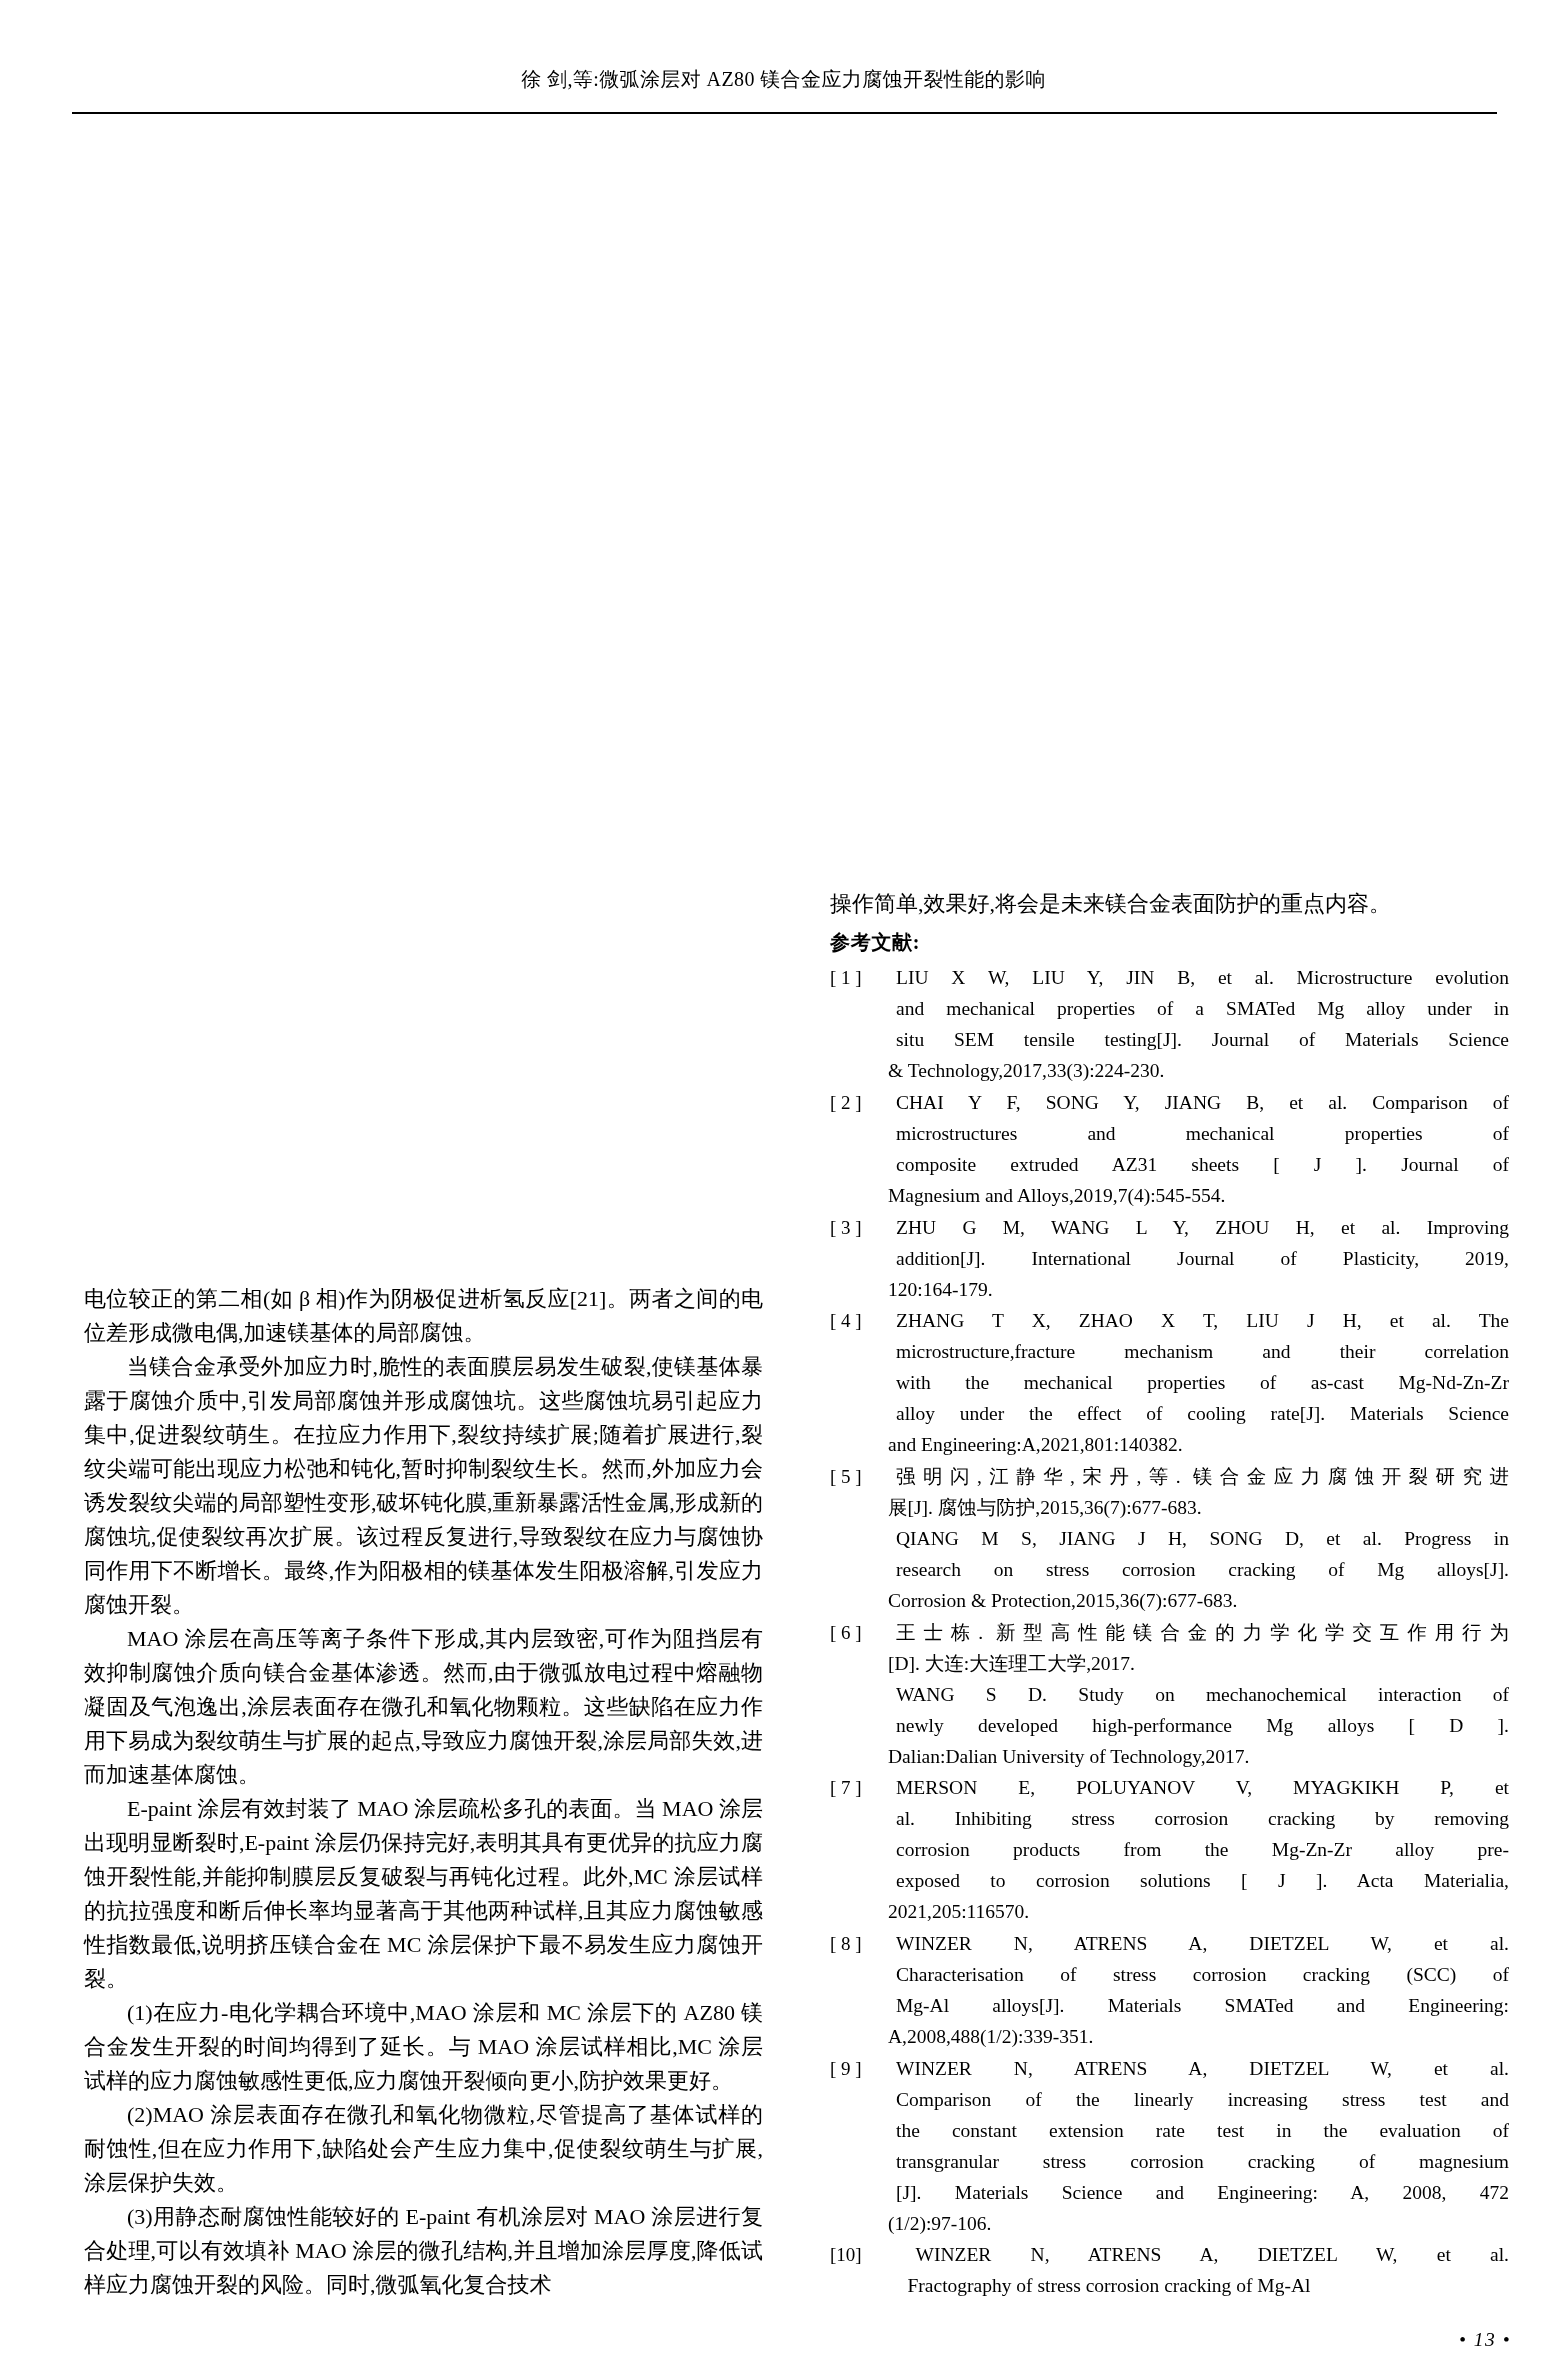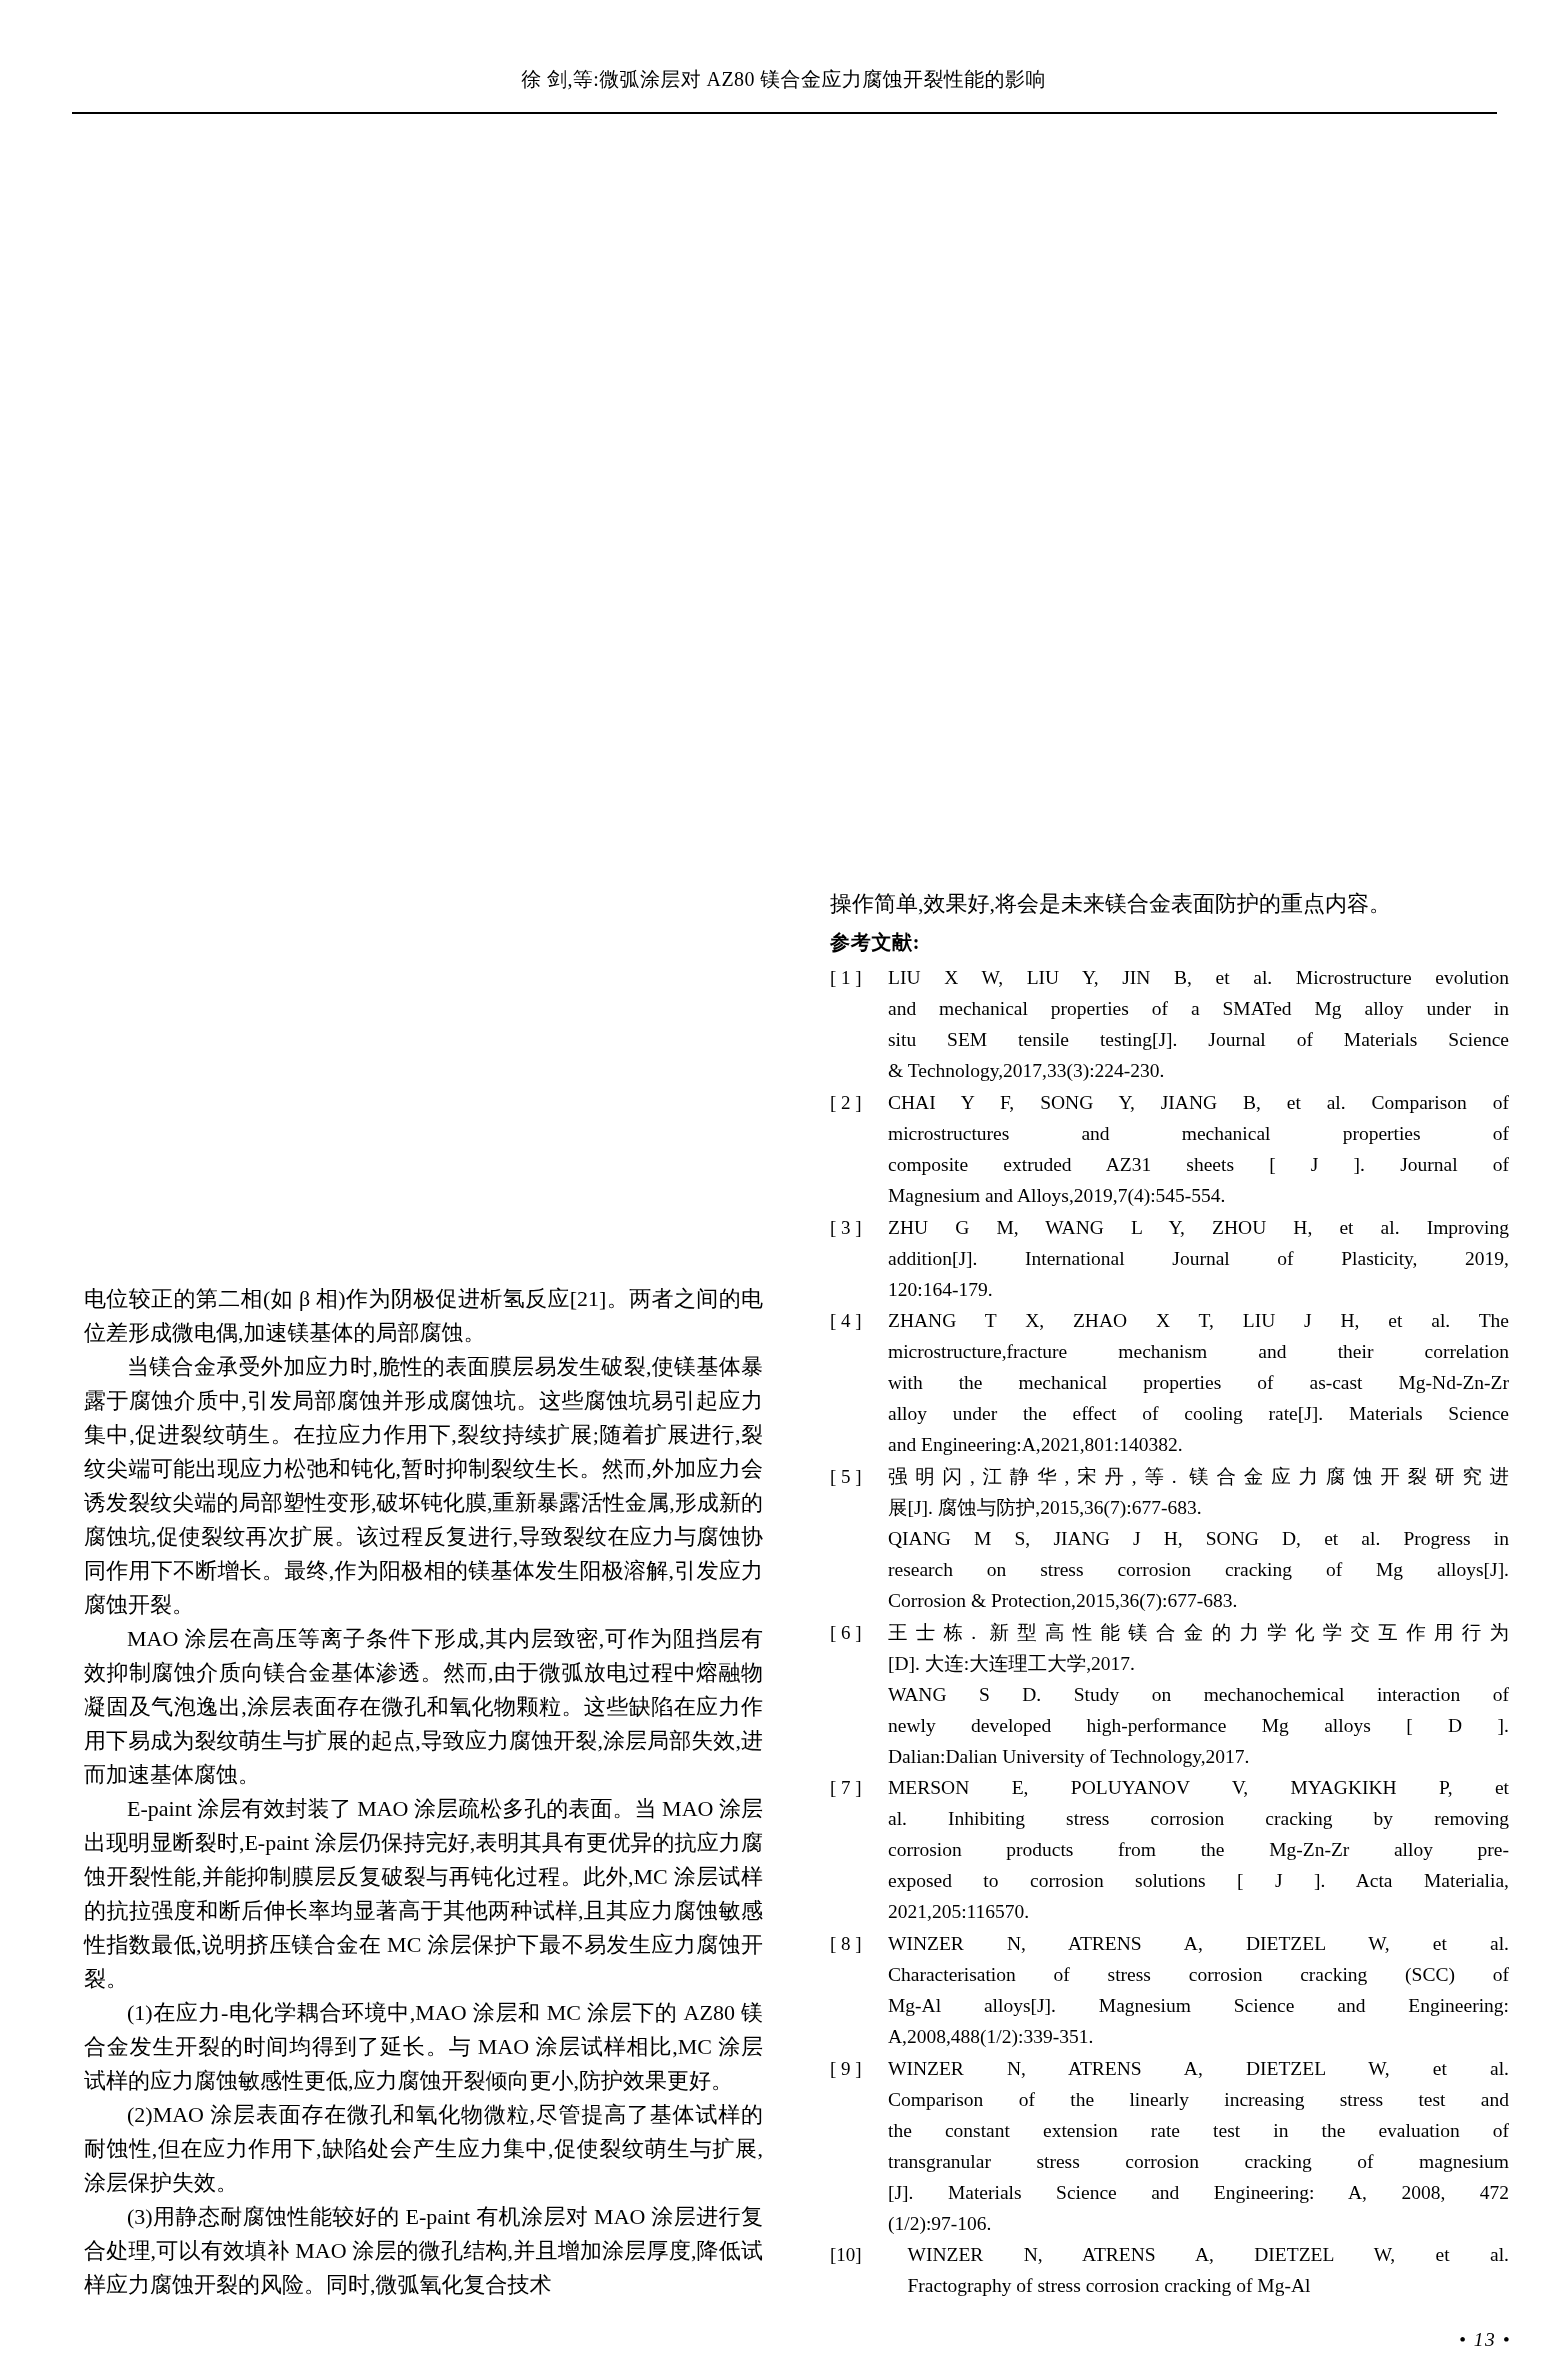--- a/index.html
+++ b/index.html
@@ -100,20 +100,21 @@
   }
   .ref .body {
     flex: 1 1 auto;
     text-align: justify;
     text-justify: inter-word;
   }
   .ref .body .jline {
     display: block;
     text-align: justify;
     text-align-last: justify;
+    margin-left: 8px;
   }
   .ref .body .jline-last {
     display: block;
     text-align: left;
   }
   .ref .body .indent {
     display: block;
     padding-left: 19.5px;
   }
 
@@ -224,21 +225,21 @@
           <span class="jline">exposed  to  corrosion  solutions [ J ].  Acta  Materialia,</span>
           <span class="jline-last">2021,205:116570.</span>
         </span>
       </div>
 
       <div class="ref">
         <span class="num">[ 8 ]</span>
         <span class="body">
           <span class="jline">WINZER  N,  ATRENS  A,  DIETZEL  W,  et  al.</span>
           <span class="jline">Characterisation of stress corrosion cracking (SCC) of</span>
-          <span class="jline">Mg-Al alloys[J]. Magnesium Science and Engineering:</span>
+          <span class="jline">Mg-Al alloys[J]. Materials SMATed and Engineering:</span>
           <span class="jline-last">A,2008,488(1/2):339-351.</span>
         </span>
       </div>
 
       <div class="ref">
         <span class="num">[ 9 ]</span>
         <span class="body">
           <span class="jline">WINZER  N,  ATRENS  A,  DIETZEL  W,  et  al.</span>
           <span class="jline">Comparison  of  the  linearly  increasing  stress  test  and</span>
           <span class="jline">the  constant  extension  rate  test  in  the  evaluation  of</span>

